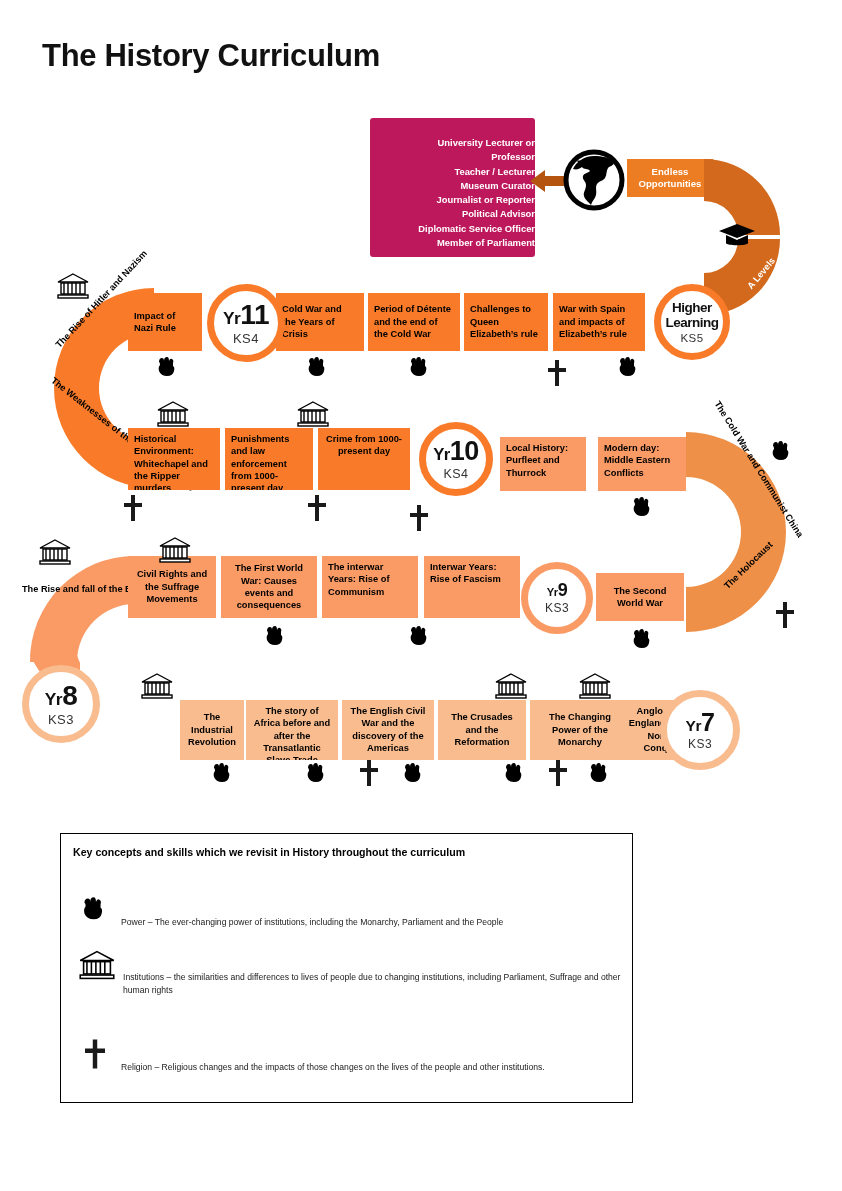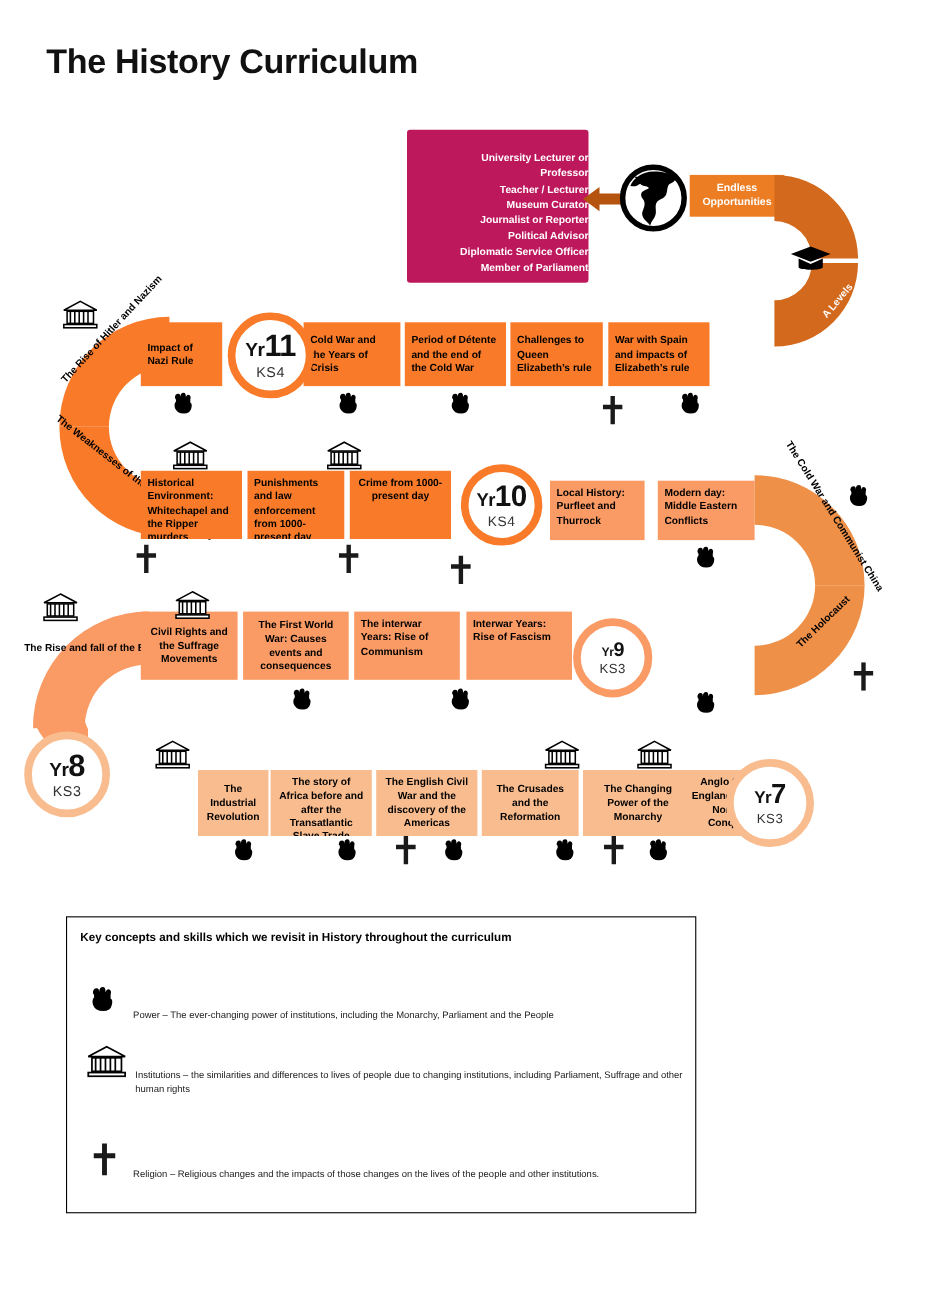--- a/index.html
+++ b/index.html
@@ -165,20 +165,27 @@
     <span>War with Spain and impacts of Elizabeth’s rule</span>
   </div>
 
   <div class="yr yr-dark" style="left:207px;top:284px;width:78px;height:78px;">
     <div class="yrline" style="font-size:28px;">
       <span class="sm">Yr</span><span>11</span>
     </div>
     <div class="ks" style="font-size:13px;">KS4</div>
   </div>
 
+  <div class="yr yr-dark" style="left:654px;top:284px;width:76px;height:76px;">
+    <div class="yrline" style="font-size:13.5px;text-align:center;line-height:1.12;">
+      <div>Higher</div>
+      <div>Learning</div>
+    </div>
+    <div class="ks" style="font-size:11.5px;">KS5</div>
+  </div>
 
   <svg class="arcsvg" style="left:34px;top:388px;width:120px;height:100px;" viewBox="0 0 120 100">
     <path d="M20 0 L65 0 A 55 55 0 0 0 120 55 L 120 100 A 100 100 0 0 1 20 0 Z" fill="#F97B29"></path>
   </svg>
   <div class="arclabel" style="left:40px;top:408px;width:110px;transform:rotate(38deg);line-height:1.3;">The Weaknesses of the Weimar Republic</div>
 
   <div class="topic c-dark" style="left:128px;top:428px;width:92px;height:62px;">
     <span>Historical Environment: Whitechapel and the Ripper murders</span>
   </div>
   <div class="topic c-dark" style="left:225px;top:428px;width:88px;height:62px;">
@@ -215,20 +222,23 @@
     <span>Civil Rights and the Suffrage Movements</span>
   </div>
   <div class="topic c-mid center vcenter" style="left:221px;top:556px;width:96px;height:62px;">
     <span>The First World War: Causes events and consequences</span>
   </div>
   <div class="topic c-mid" style="left:322px;top:556px;width:96px;height:62px;">
     <span>The interwar Years: Rise of Communism</span>
   </div>
   <div class="topic c-mid" style="left:424px;top:556px;width:96px;height:62px;">
     <span>Interwar Years: Rise of Fascism</span>
+  </div>
+  <div class="topic c-mid center vcenter" style="left:596px;top:573px;width:88px;height:48px;">
+    <span>The Second World War</span>
   </div>
 
   <div class="yr yr-mid" style="left:521px;top:562px;width:72px;height:72px;">
     <div class="yrline" style="font-size:18px;">
       <span class="sm">Yr</span><span>9</span>
     </div>
     <div class="ks" style="font-size:12px;">KS3</div>
   </div>
 
   <svg class="arcsvg" style="left:686px;top:532px;width:110px;height:100px;" viewBox="0 0 110 100">

